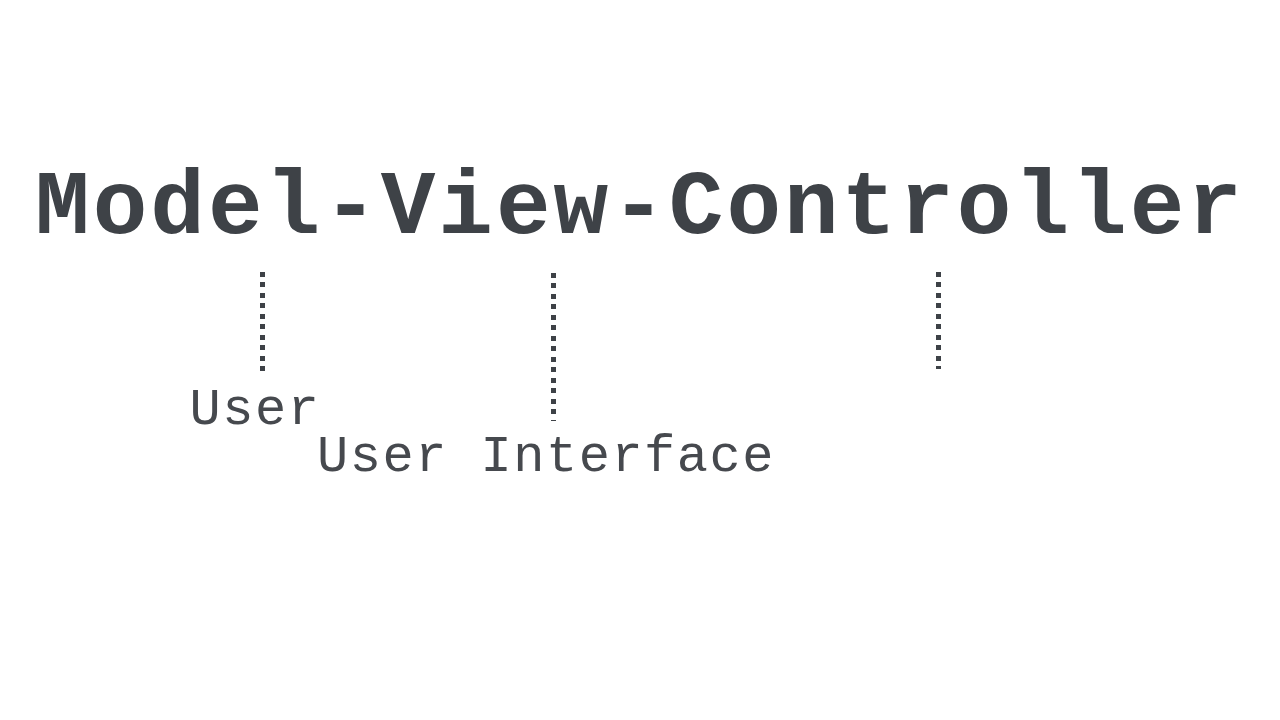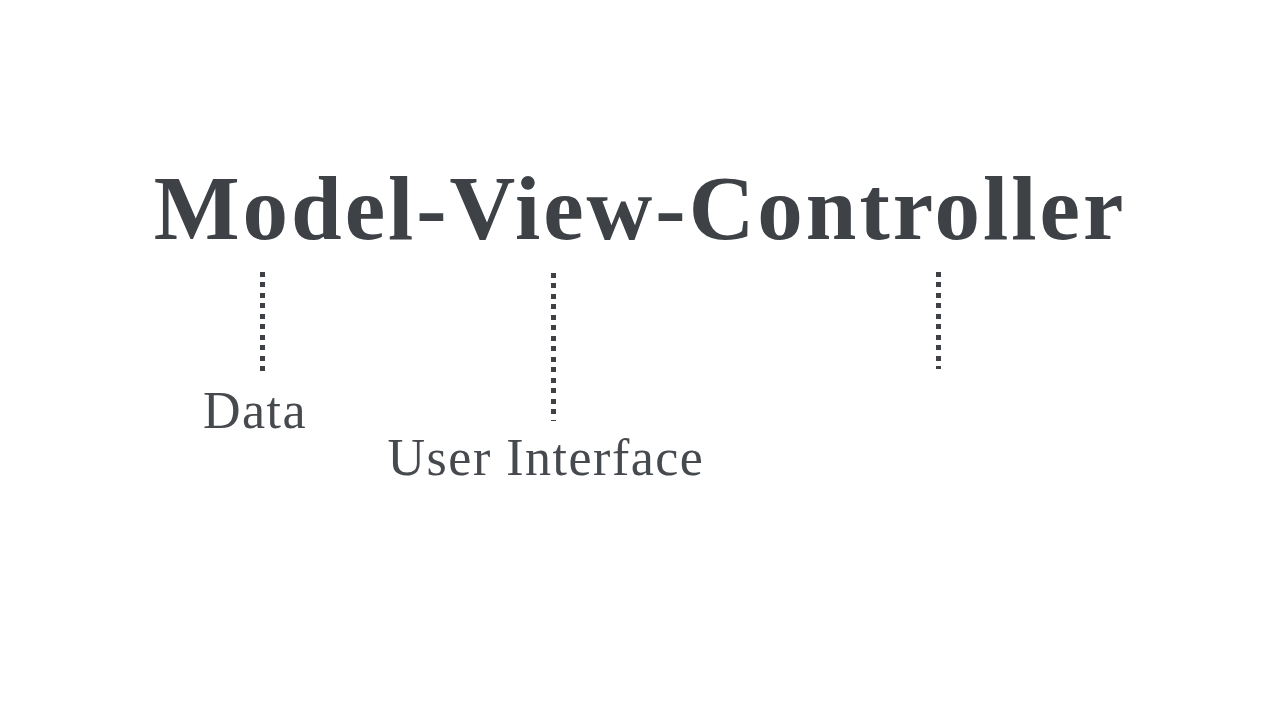--- a/index.html
+++ b/index.html
@@ -6,21 +6,21 @@
     margin: 0;
     padding: 0;
     background: #ffffff;
   }
   .slide {
     position: relative;
     width: 1280px;
     height: 720px;
     background: #ffffff;
     overflow: hidden;
-    font-family: Liberation Serif, serif;
+    font-family: Liberation Mono, monospace;
   }
   .title {
     position: absolute;
     top: 163px;
     left: 0;
     width: 1280px;
     margin: 0;
     text-align: center;
     font-size: 91px;
     font-weight: 700;
@@ -63,18 +63,18 @@
 <div class="slide">
 
   <h1 class="title">Model-View-Controller</h1>
 
   <div class="connector connector-model"></div>
 
   <div class="connector connector-view"></div>
 
   <div class="connector connector-controller"></div>
 
-  <div class="label label-model">Data</div>
+  <div class="label label-model">User</div>
 
   <div class="label label-view">User Interface</div>
 
 
 </div>
 
 </body></html>

